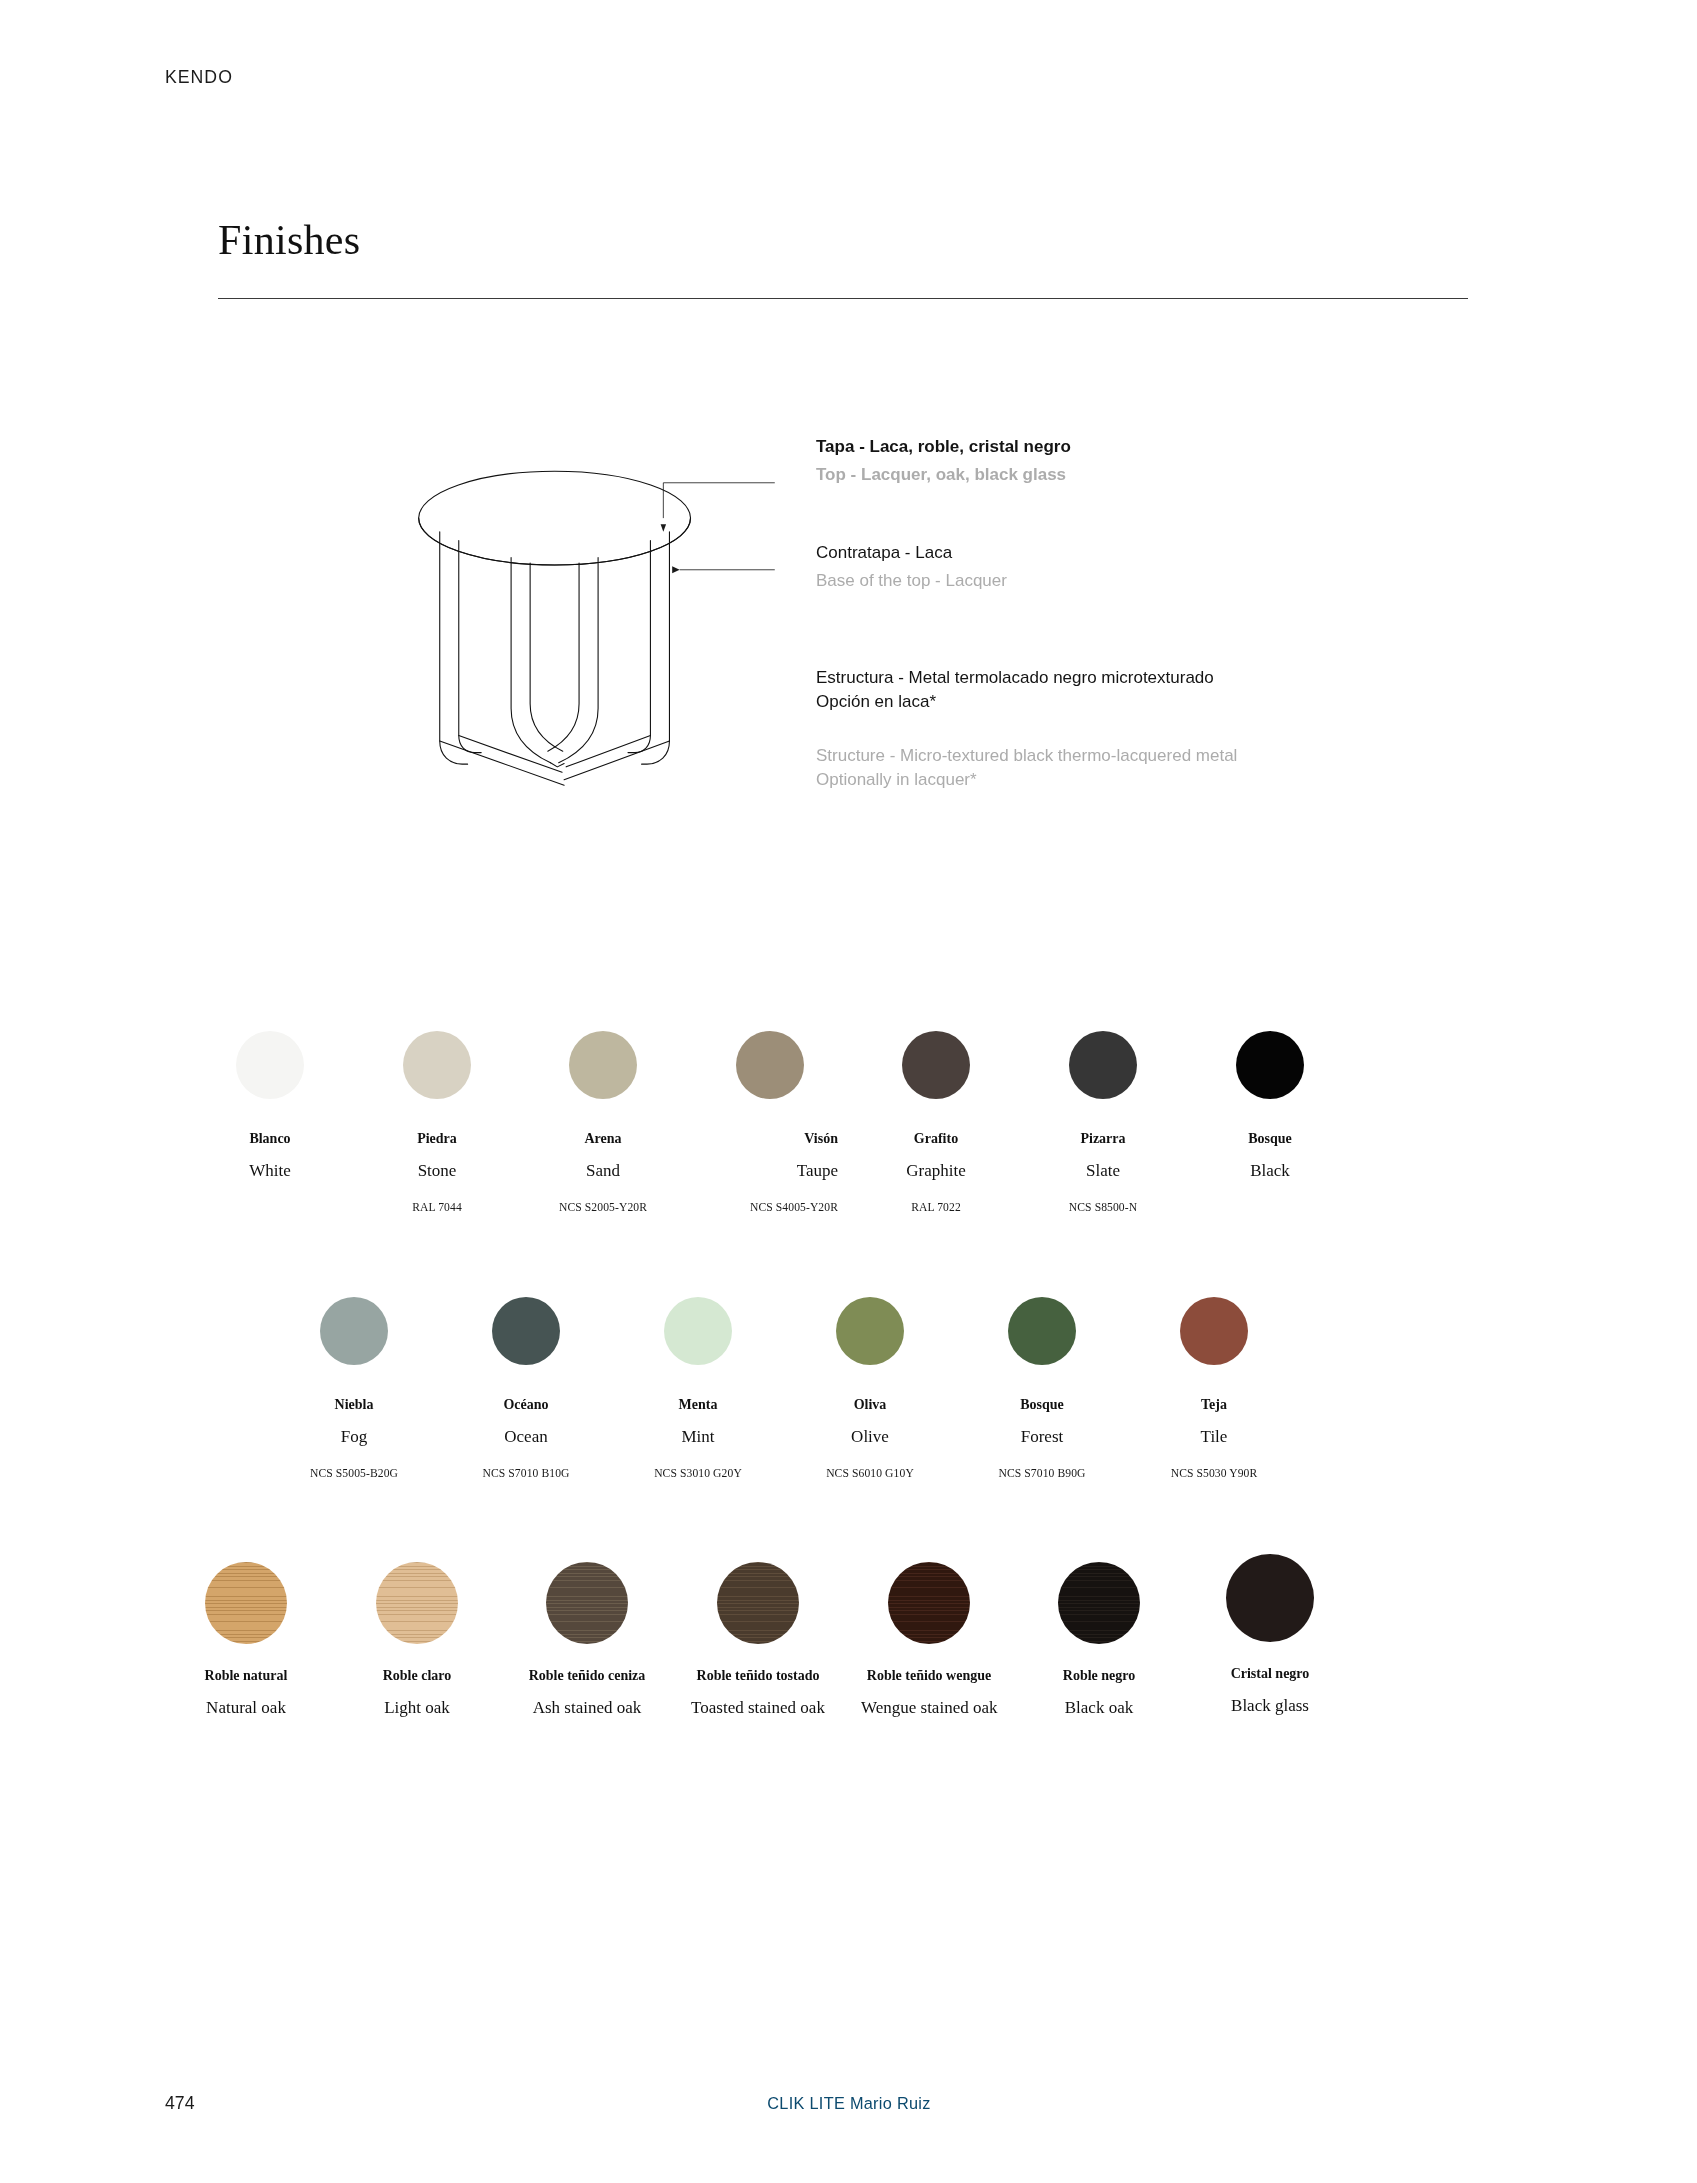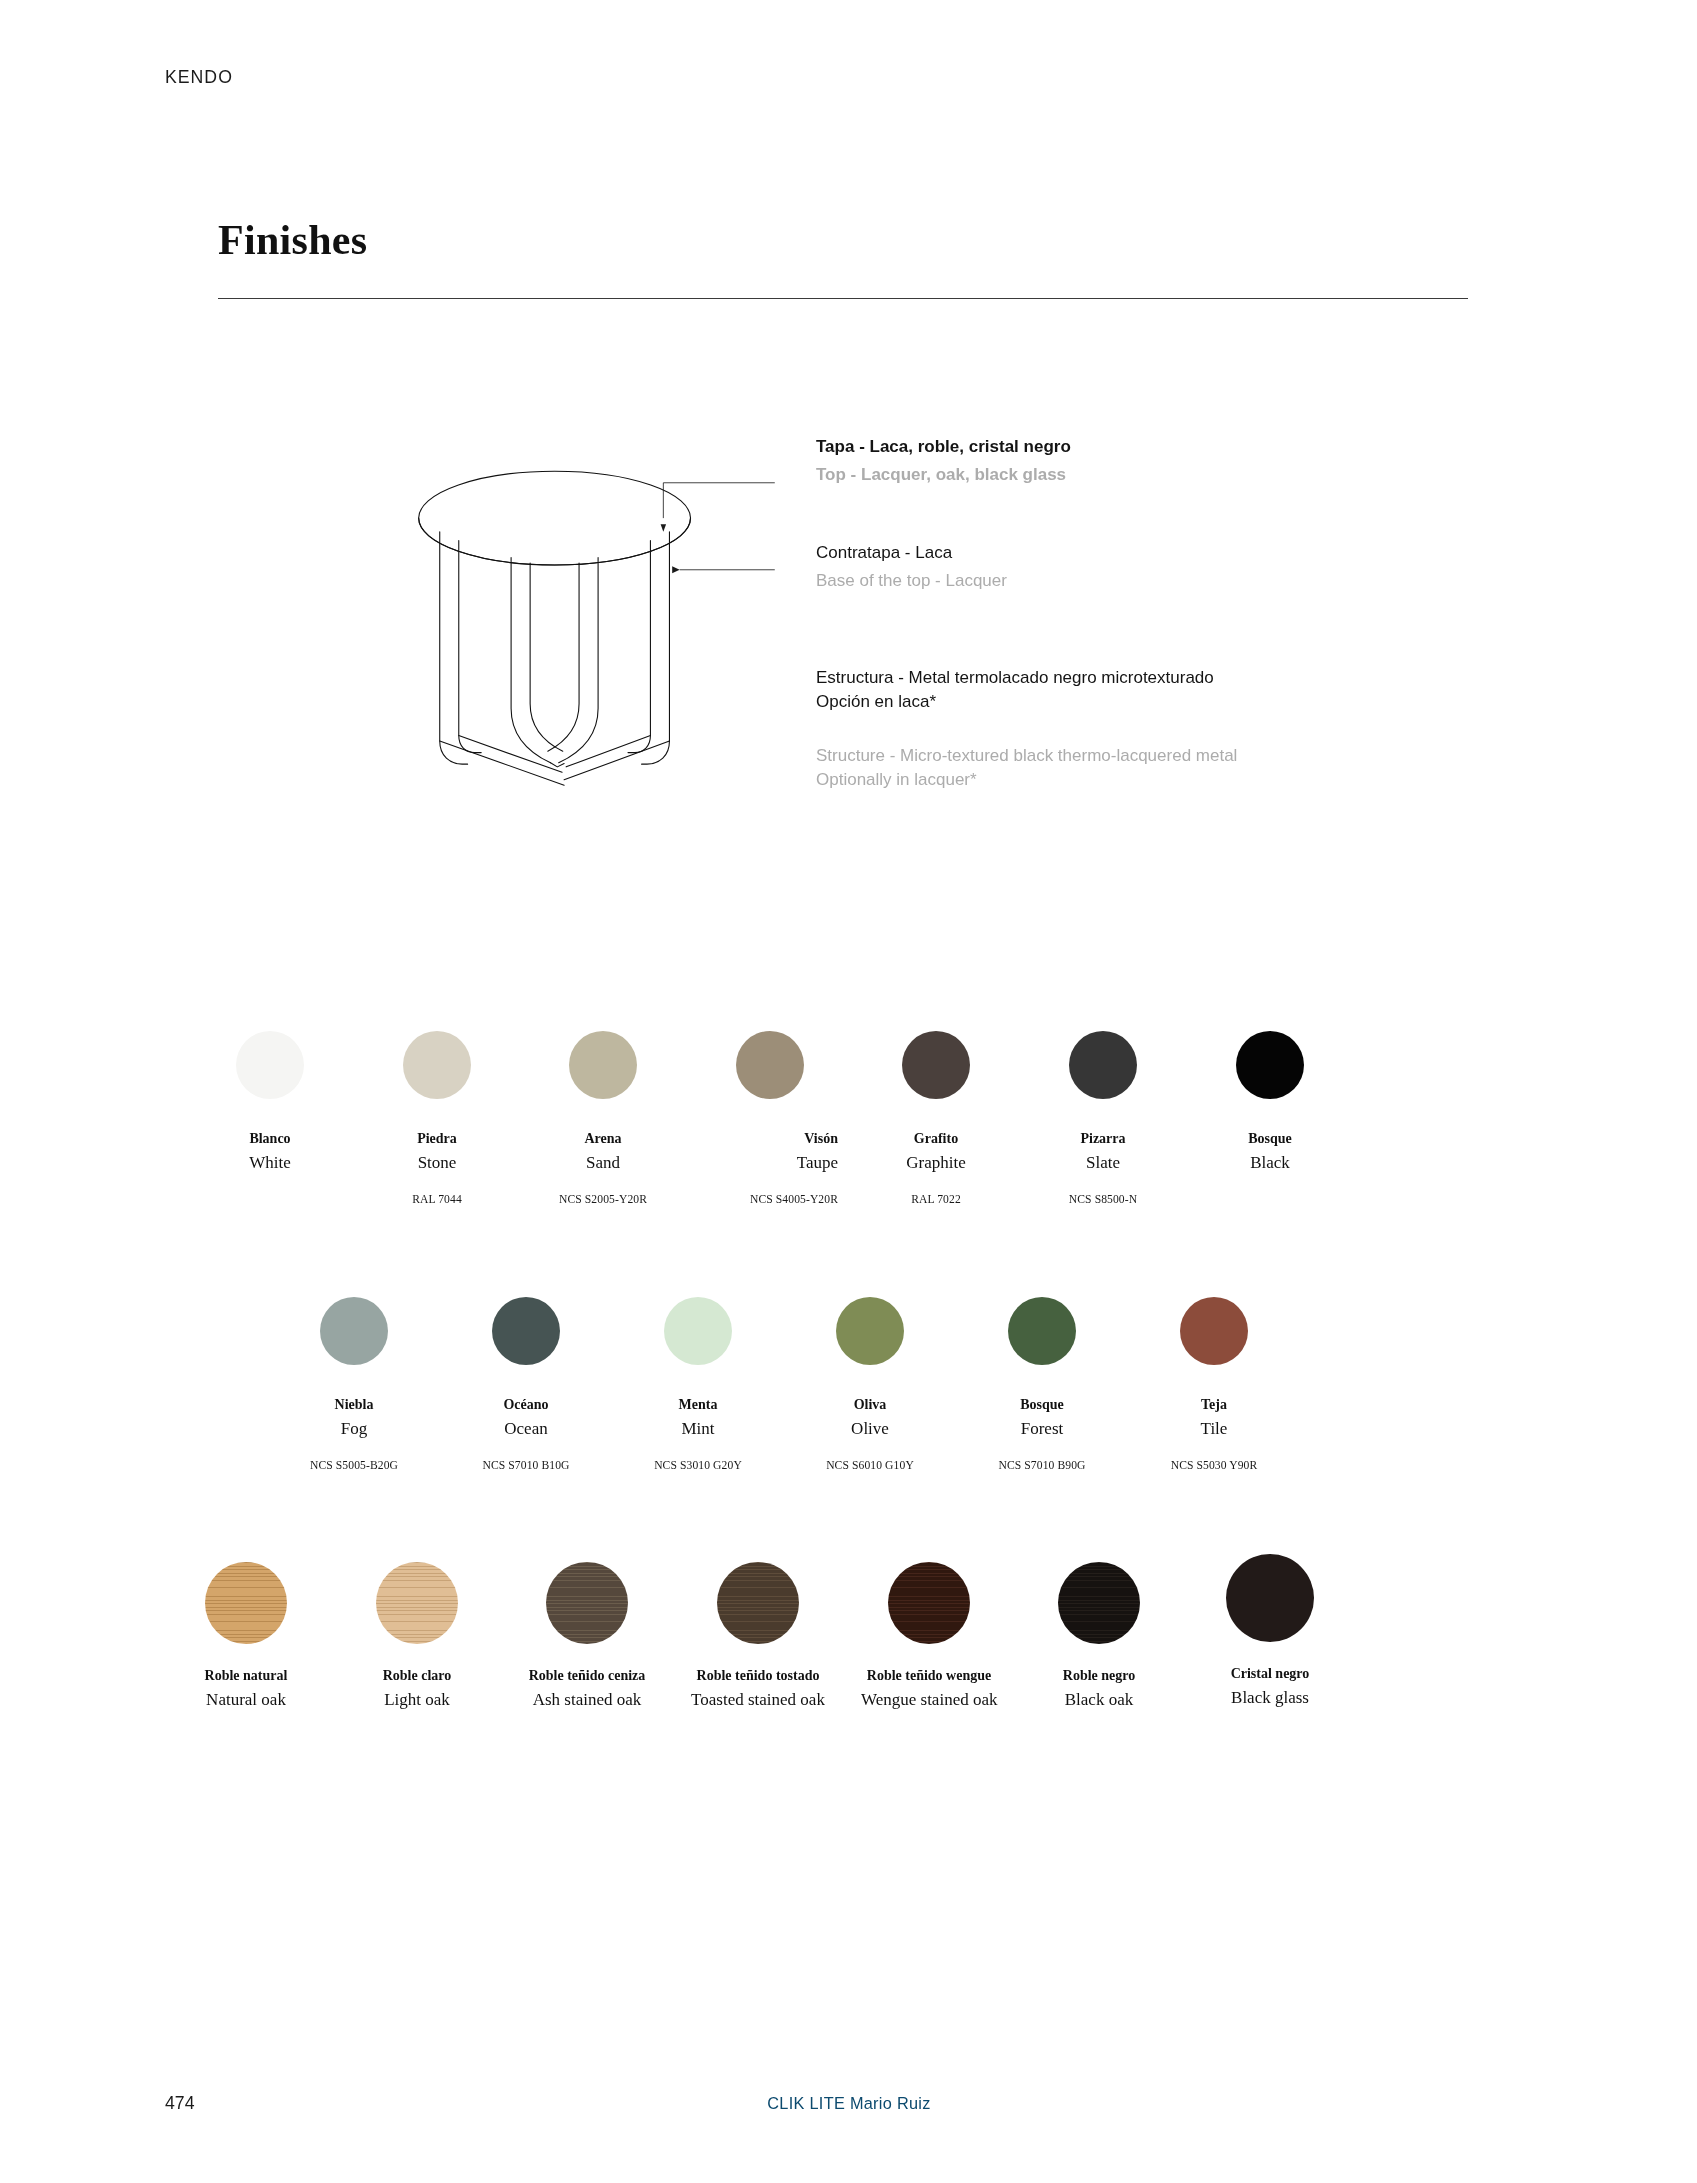--- a/index.html
+++ b/index.html
@@ -15,21 +15,21 @@
   .brand {
     position:absolute; left:165px; top:67px;
     font-family:"Liberation Sans", sans-serif;
     font-size:17.7px; letter-spacing:1px; color:#1b1b1b; font-weight:400;
   }
 
   
   .title {
     position:absolute; left:218px; top:216px;
     font-family:"Liberation Serif", serif;
-    font-size:42px; font-weight:700; color:#111; letter-spacing:0.3px;
+    font-size:42px; font-weight:400; color:#111; letter-spacing:0.3px;
   }
   .title-rule {
     position:absolute; left:218px; top:298px; width:1250px; height:0.7px;
     background:#3a3a3a;
   }
 
   
   .drawing { position:absolute; left:394px; top:442px; width:381px; height:367px; }
   .drawing svg { display:block; }
 
@@ -62,21 +62,21 @@
   }
   .dot.wood { background-repeat:repeat; }
   .sw-name {
     font-family:"Liberation Serif", serif;
     font-weight:bold; font-size:14px; color:#111;
     margin-top:32px; white-space:nowrap;
   }
   .sw-en {
     font-family:"Liberation Serif", serif;
     font-weight:400; font-size:17px; color:#111;
-    margin-top:6px; white-space:nowrap;
+    margin-top:14px; white-space:nowrap;
   }
   .sw-code {
     font-family:"Liberation Serif", serif;
     font-size:11.6px; color:#1a1a1a; letter-spacing:0.1px;
     margin-top:20.4px; white-space:nowrap; min-height:13.6px;
   }
 
   
   #row-lacquer-1 { left:236px; top:1031px; }
   #row-lacquer-2 { left:320px; top:1297px; }

